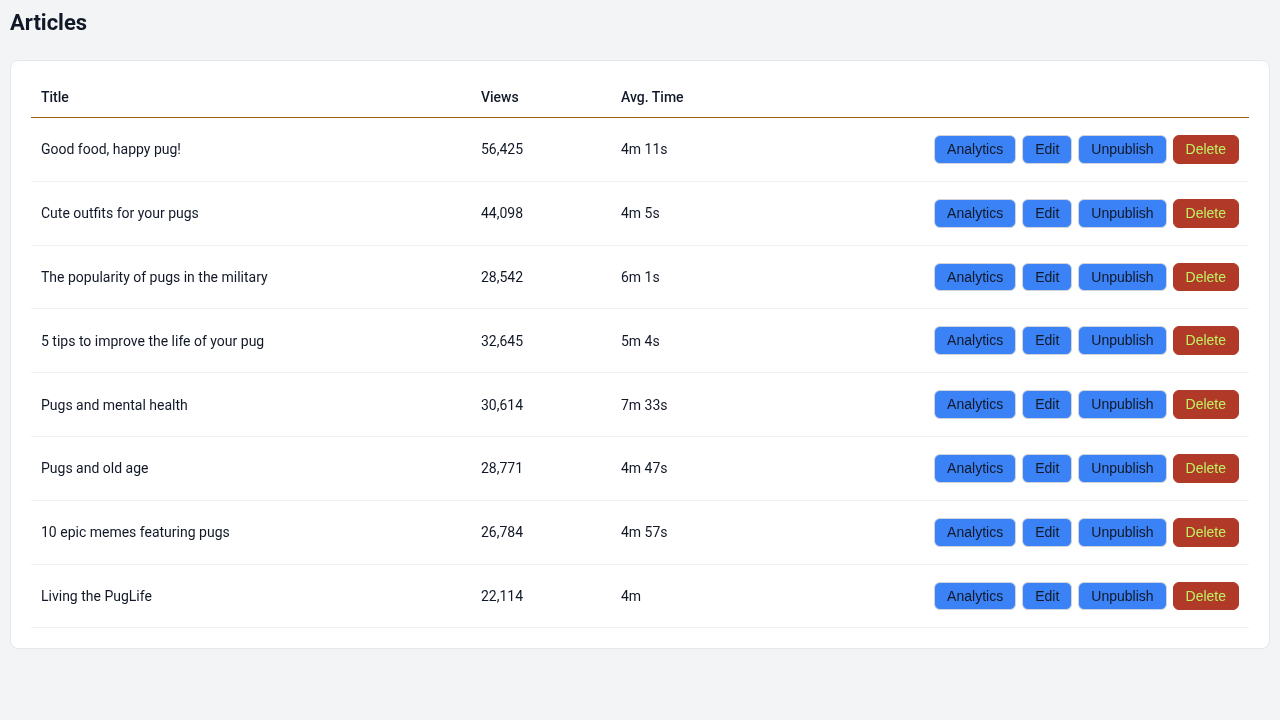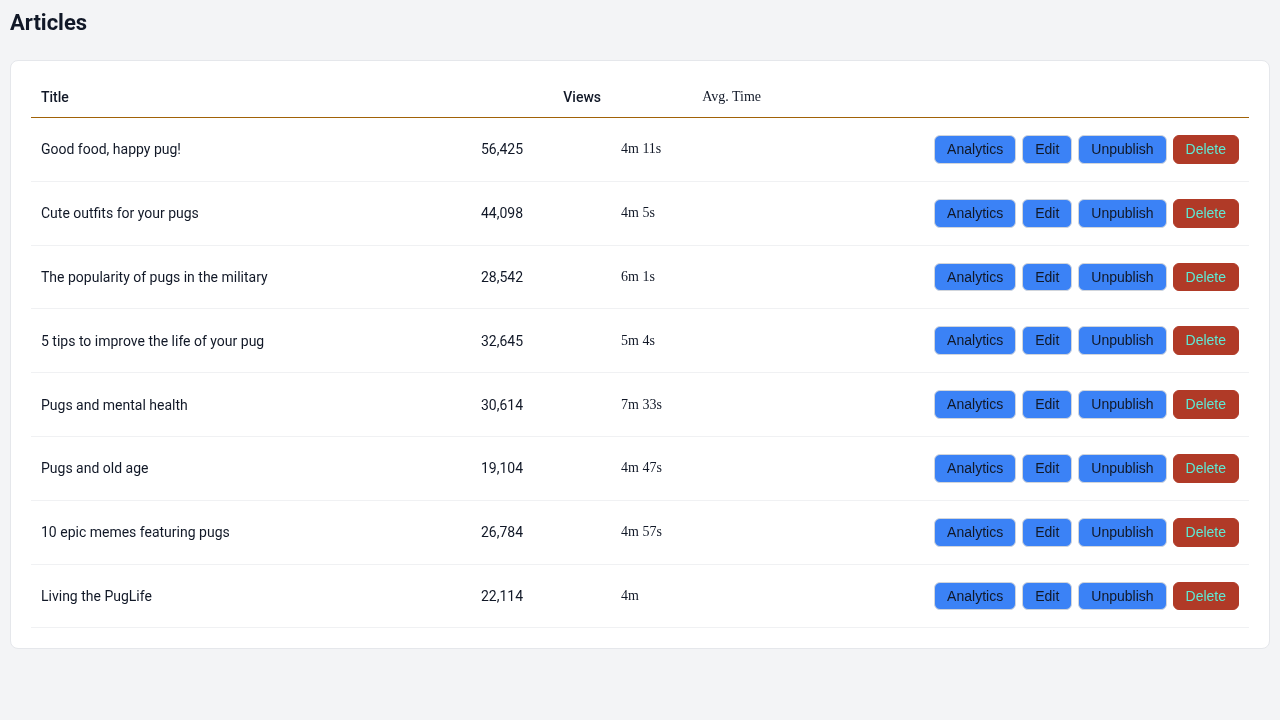--- a/index.html
+++ b/index.html
@@ -42,24 +42,24 @@
   }
   table.data tbody td {
     padding: 17px 10px;
     border-bottom: 1px solid #f0f1f3;
     vertical-align: middle;
     font-size: 14px;
     color: #111827;
   }
   .col-title { width: 440px; }
   .col-views { width: 140px; text-align: center; }
-  .col-time  { width: 160px; text-align: center; font-family: Liberation Serif, serif; }
+  .col-time  { width: 160px; text-align: center; }
   .col-actions { text-align: right; }
   table.data thead th.col-views,
-  table.data thead th.col-time { text-align: right; }
+  table.data thead th.col-time { text-align: left; }
   table.data tbody td.col-views,
   table.data tbody td.col-time { text-align: left; font-variant-numeric: tabular-nums; }
   table.data tbody td.col-actions { text-align: right; white-space: nowrap; }
 
   .btn {
     display: inline-flex;
     align-items: center;
     justify-content: center;
     padding: 5px 12px;
     font-size: 14px;
@@ -68,21 +68,21 @@
     background: #3b82f6;
     color: #111827;
     cursor: pointer;
     margin-left: 6px;
     line-height: 1.2;
   }
   .btn:first-child { margin-left: 0; }
   .btn-danger {
     background: #b03a27;
     border-color: #b03a27;
-    color: #5eead4;
+    color: #bef264;
   }
 
   .actions-group { display: inline-flex; justify-content: flex-end; }
 </style>
 </head>
 <body>
 
 <div class="page">
   <h1 class="page-title">Articles</h1>
 
@@ -147,21 +147,21 @@
             <td class="col-time">7m 33s</td>
             <td class="col-actions"><span class="actions-group">
                 <button class="btn">Analytics</button>
                 <button class="btn">Edit</button>
                 <button class="btn">Unpublish</button>
                 <button class="btn btn-danger">Delete</button>
               </span></td>
           </tr>
           <tr>
             <td class="col-title">Pugs and old age</td>
-            <td class="col-views">19,104</td>
+            <td class="col-views">28,771</td>
             <td class="col-time">4m 47s</td>
             <td class="col-actions"><span class="actions-group">
                 <button class="btn">Analytics</button>
                 <button class="btn">Edit</button>
                 <button class="btn">Unpublish</button>
                 <button class="btn btn-danger">Delete</button>
               </span></td>
           </tr>
           <tr>
             <td class="col-title">10 epic memes featuring pugs</td>

